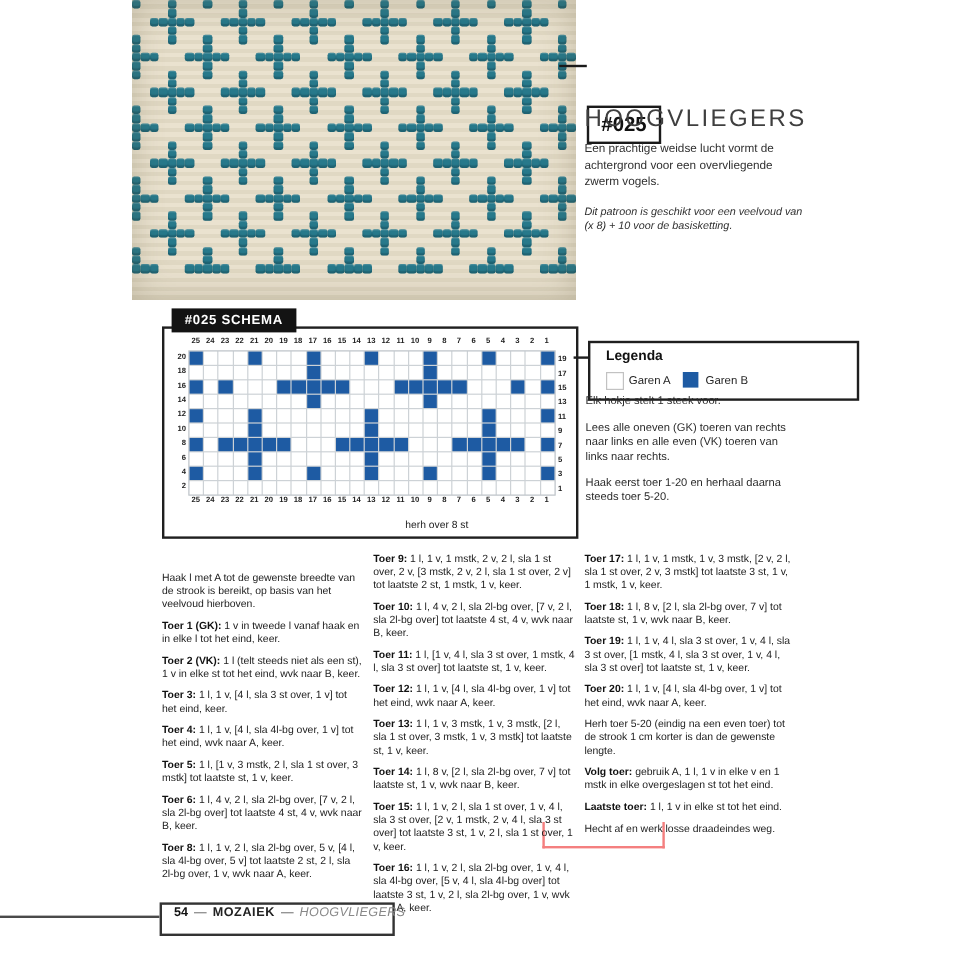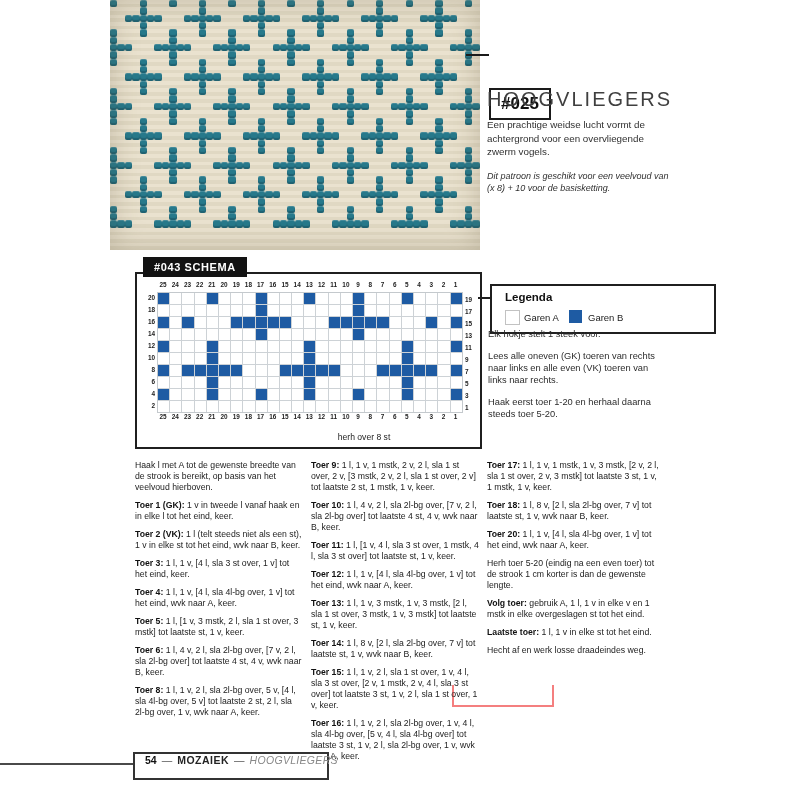--- a/index.html
+++ b/index.html
@@ -46,21 +46,21 @@
   .swatch.b{left:77px;background:#1e5ba3;}
   .legend-item-label{position:absolute;top:26px;font-size:9.5px;color:#222;}
   .legend-item-label.a{left:32px;}
   .legend-item-label.b{left:96px;}
   .legend-notes{position:absolute;left:488px;top:328px;width:180px;font-size:9.3px;line-height:12px;color:#2c2c2c;}
   .legend-notes p{margin:0 0 10px 0;}
   
   .col{position:absolute;top:460px;width:168px;font-size:8.7px;line-height:11px;color:#222;}
   .col p{margin:0 0 7px 0;}
   .col b{color:#111;}
-  .col1{left:135px;} .col2{left:311px;} .col3{left:487px;width:172px;}
+  .col1{left:135px;margin-top:16px;} .col2{left:311px;} .col3{left:487px;width:172px;}
   
   .footer-line{position:absolute;left:0;top:763px;width:133px;height:1.5px;background:#4a4a4a;}
   .footer-box{position:absolute;left:133px;top:752px;width:182px;height:24px;border:2px solid #333;
               display:flex;align-items:flex-start;gap:5px;padding-left:10px;font-size:10.5px;background:#fff;}
   .footer-page{font-weight:bold;color:#111;}
   .footer-sep{color:#555;}
   .footer-section{font-weight:600;letter-spacing:.5px;color:#222;}
   .footer-title{font-style:italic;color:#888;letter-spacing:.3px;}
 </style>
 </head>
@@ -1776,21 +1776,21 @@
 
   <div class="badge-line"></div>
   <div class="badge">#025</div>
   <div class="title">HOOGVLIEGERS</div>
   <div class="intro">Een prachtige weidse lucht vormt de achtergrond voor een overvliegende zwerm vogels.</div>
   <div class="note">Dit patroon is geschikt voor een veelvoud van (x 8) + 10 voor de basisketting.</div>
 
   <div class="schema-box">
     <div class="bracket"></div>
   </div>
-  <div class="schema-label">#043 SCHEMA</div>
+  <div class="schema-label">#025 SCHEMA</div>
   <div class="num-row" style="top:281px;">
       <span>25</span>
       <span>24</span>
       <span>23</span>
       <span>22</span>
       <span>21</span>
       <span>20</span>
       <span>19</span>
       <span>18</span>
       <span>17</span>
@@ -2146,20 +2146,21 @@
       <p><b>Toer 11: </b>1 l, [1 v, 4 l, sla 3 st over, 1 mstk, 4 l, sla 3 st over] tot laatste st, 1 v, keer.</p>
       <p><b>Toer 12: </b>1 l, 1 v, [4 l, sla 4l-bg over, 1 v] tot het eind, wvk naar A, keer.</p>
       <p><b>Toer 13: </b>1 l, 1 v, 3 mstk, 1 v, 3 mstk, [2 l, sla 1 st over, 3 mstk, 1 v, 3 mstk] tot laatste st, 1 v, keer.</p>
       <p><b>Toer 14: </b>1 l, 8 v, [2 l, sla 2l-bg over, 7 v] tot laatste st, 1 v, wvk naar B, keer.</p>
       <p><b>Toer 15: </b>1 l, 1 v, 2 l, sla 1 st over, 1 v, 4 l, sla 3 st over, [2 v, 1 mstk, 2 v, 4 l, sla 3 st over] tot laatste 3 st, 1 v, 2 l, sla 1 st over, 1 v, keer.</p>
       <p><b>Toer 16: </b>1 l, 1 v, 2 l, sla 2l-bg over, 1 v, 4 l, sla 4l-bg over, [5 v, 4 l, sla 4l-bg over] tot laatste 3 st, 1 v, 2 l, sla 2l-bg over, 1 v, wvk naar A, keer.</p>
     </div>
   <div class="col col3">
       <p><b>Toer 17: </b>1 l, 1 v, 1 mstk, 1 v, 3 mstk, [2 v, 2 l, sla 1 st over, 2 v, 3 mstk] tot laatste 3 st, 1 v, 1 mstk, 1 v, keer.</p>
       <p><b>Toer 18: </b>1 l, 8 v, [2 l, sla 2l-bg over, 7 v] tot laatste st, 1 v, wvk naar B, keer.</p>
+      <p><b>Toer 19: </b>1 l, 1 v, 4 l, sla 3 st over, 1 v, 4 l, sla 3 st over, [1 mstk, 4 l, sla 3 st over, 1 v, 4 l, sla 3 st over] tot laatste st, 1 v, keer.</p>
       <p><b>Toer 20: </b>1 l, 1 v, [4 l, sla 4l-bg over, 1 v] tot het eind, wvk naar A, keer.</p>
       <p>Herh toer 5-20 (eindig na een even toer) tot de strook 1 cm korter is dan de gewenste lengte.</p>
       <p><b>Volg toer: </b>gebruik A, 1 l, 1 v in elke v en 1 mstk in elke overgeslagen st tot het eind.</p>
       <p><b>Laatste toer: </b>1 l, 1 v in elke st tot het eind.</p>
       <p>Hecht af en werk losse draadeindes weg.</p>
     </div>
 
   <div class="footer-line"></div>
   <div class="footer-box">
     <span class="footer-page">54</span>

